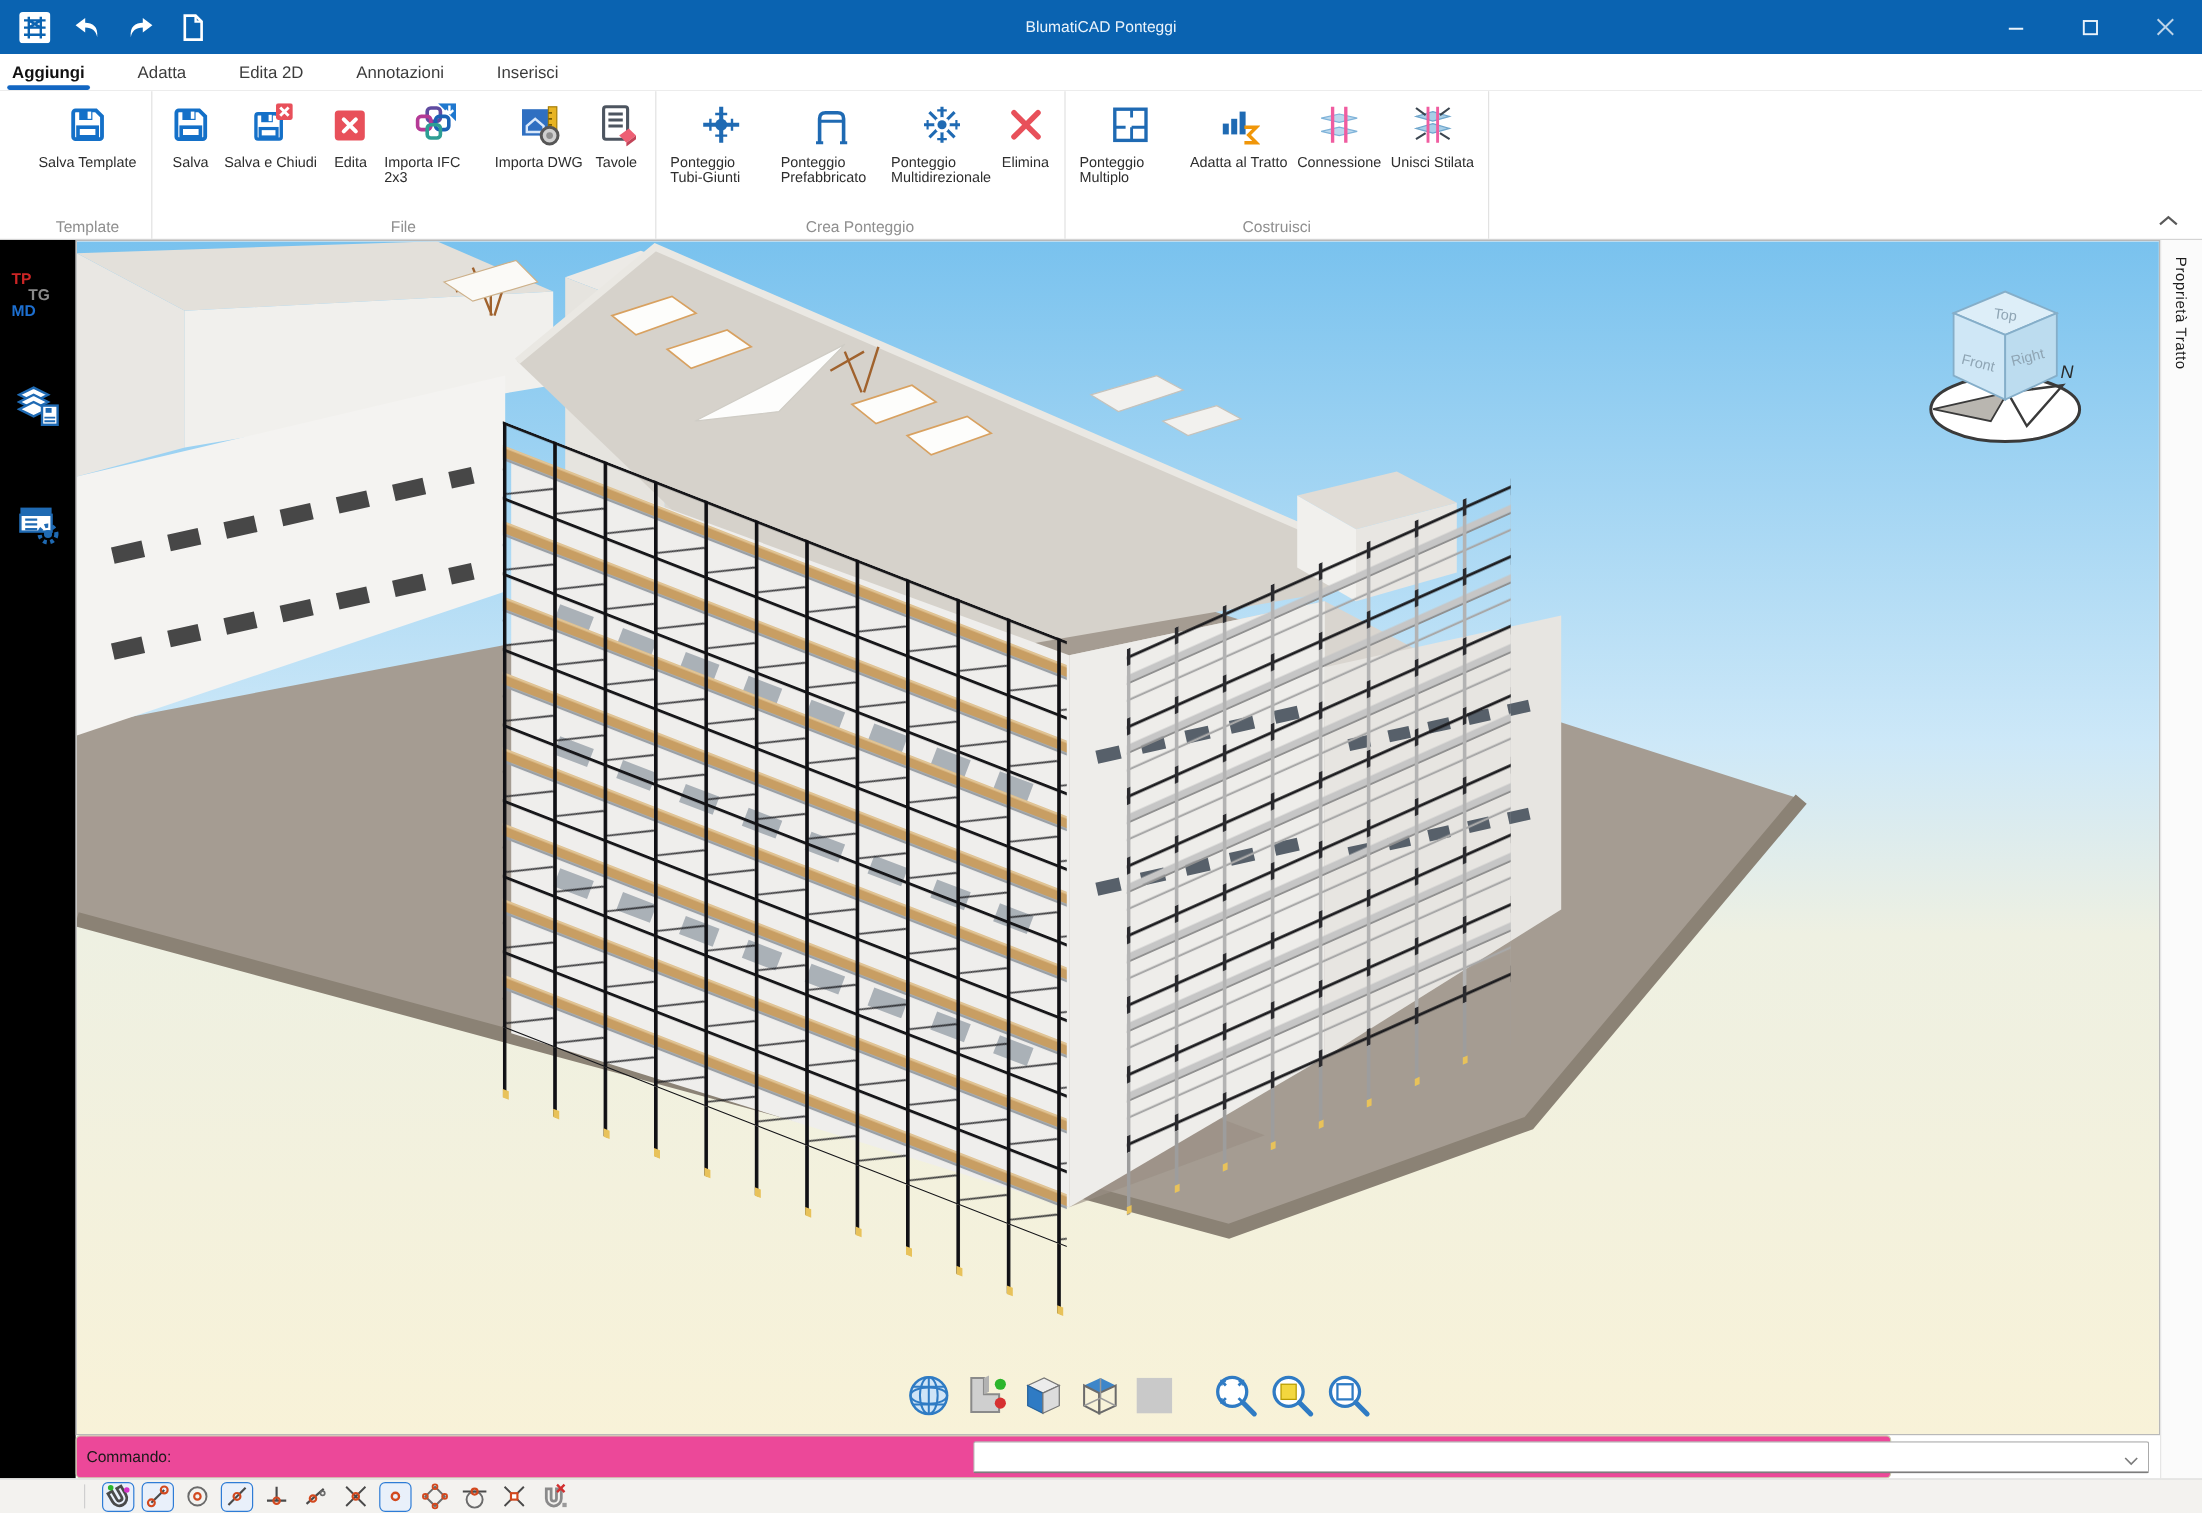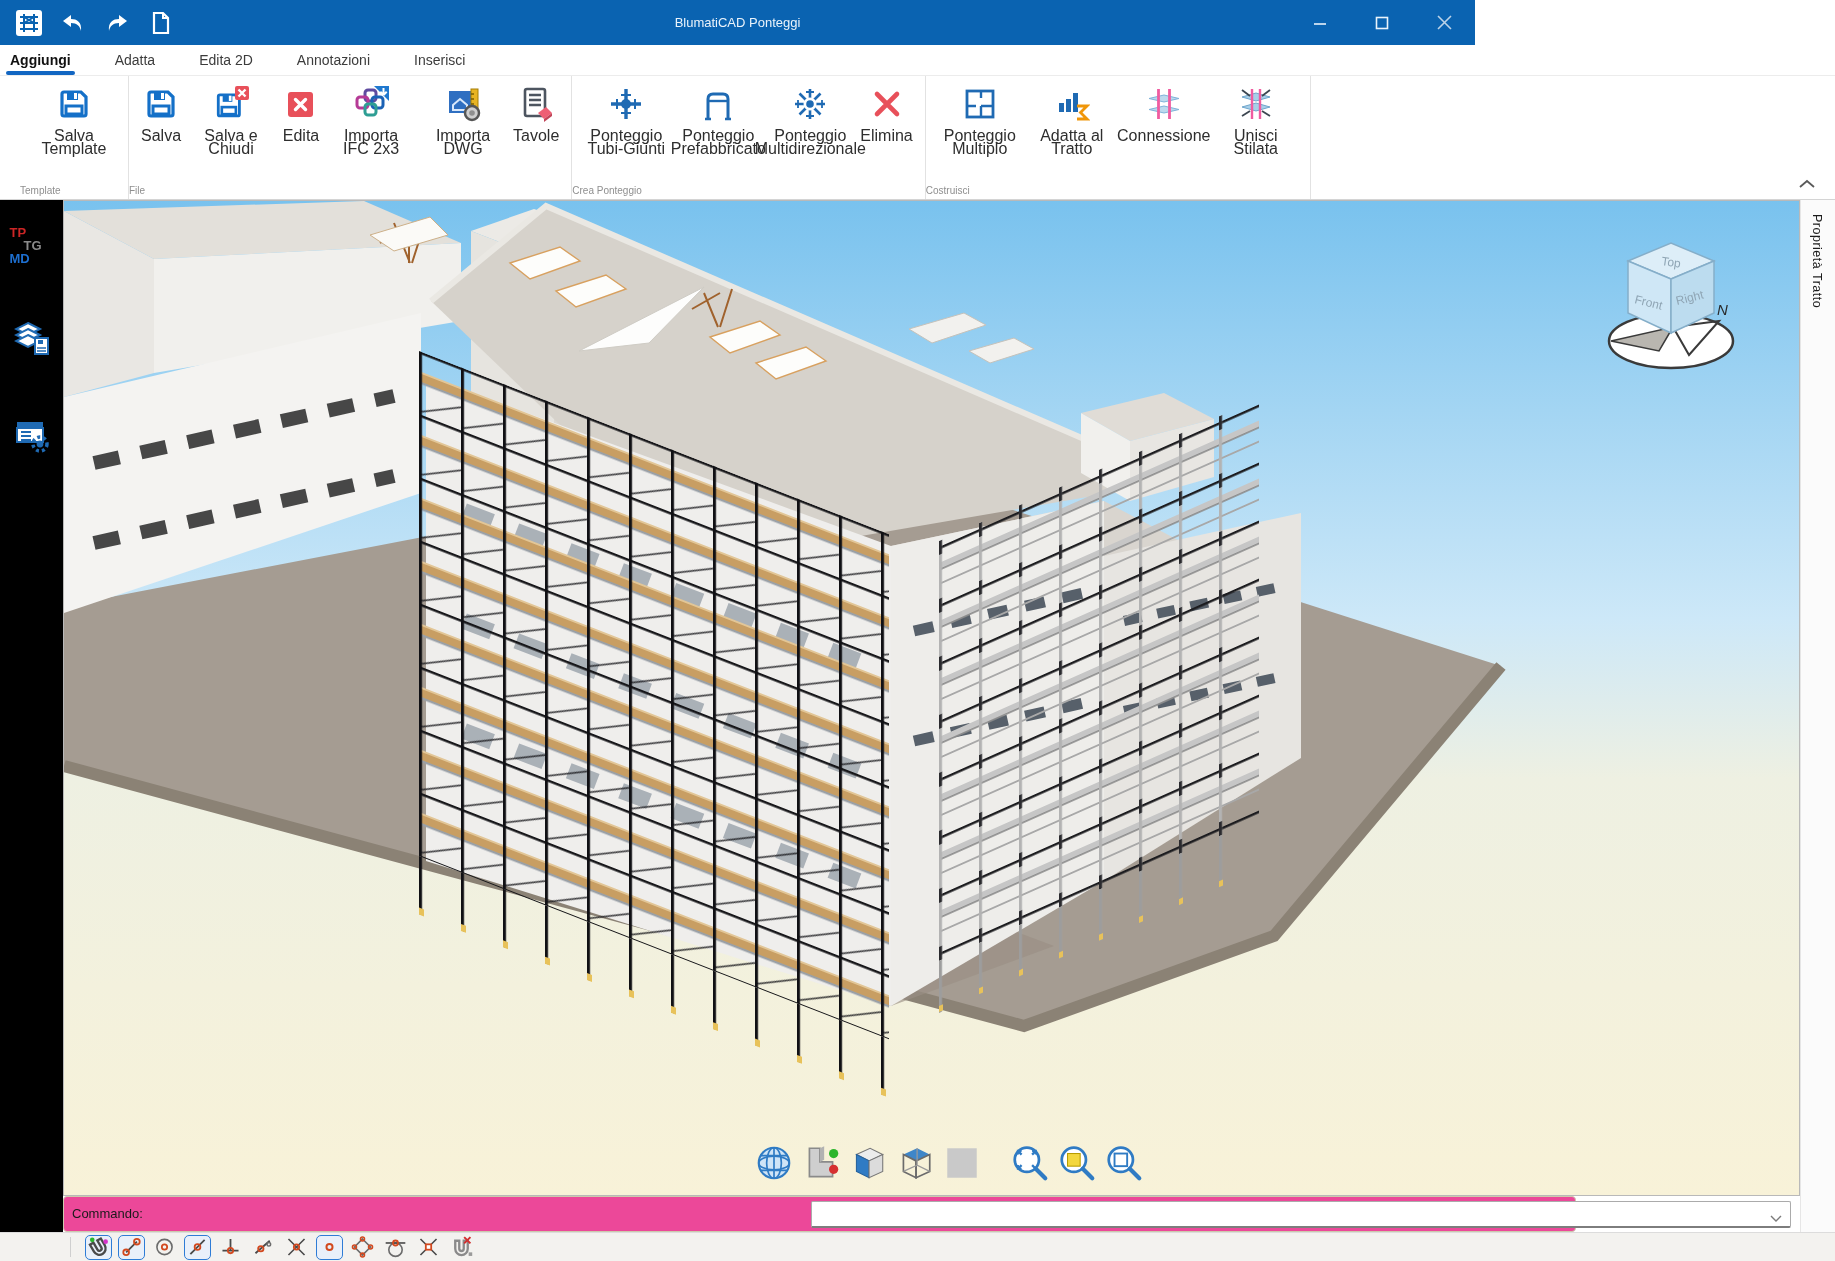--- a/index.html
+++ b/index.html
@@ -1,39 +1,39 @@
 <!DOCTYPE html>
 <html><head>
 <meta charset="utf-8">
 <style>
   * { margin:0; padding:0; box-sizing:border-box; }
   html,body { width:1835px; height:1261px; }
   body { position:relative; font-family:"Liberation Sans",sans-serif; background:#fff; overflow:hidden; }
 
   
-  #titlebar { position:absolute; left:0; top:0; width:1475px; height:45px; background:#0a63b1; display:flex; align-items:center; }
+  #titlebar { position:absolute; left:0; top:0; width:1835px; height:45px; background:#0a63b1; display:flex; align-items:center; }
   .tb-icon { width:30px; height:30px; margin-left:14px; display:flex; align-items:center; justify-content:center; }
   #window-title { position:absolute; left:0; right:0; text-align:center; color:#eaf3fb; font-size:13px; pointer-events:none; }
   .win-controls { position:absolute; right:0; top:0; height:45px; display:flex; }
   .win-btn { width:62px; height:45px; display:flex; align-items:center; justify-content:center; color:#dfeaf5; font-size:15px; }
 
   
   #tabs-row { position:absolute; left:0; top:45px; width:1835px; height:31px; background:#fff; display:flex; align-items:flex-end; border-bottom:1px solid #ececec; }
   .tab { font-size:14px; color:#3c3c3c; padding:5px 10px 7px 10px; margin-right:24px; position:relative; }
   .tab.active { font-weight:bold; color:#111; }
   .tab.active::after { content:""; position:absolute; left:6px; right:6px; bottom:0; height:4px; background:#1266c2; border-radius:2px; }
 
   
   #ribbon { position:absolute; left:0; top:76px; width:1835px; height:124px; background:#fff; border-bottom:1px solid #d4d4d4; display:flex; padding-left:20px; }
   .rgroup { position:relative; border-right:1px solid #e2e2e2; padding:6px 8px 20px 8px; display:flex; align-items:flex-start; }
-  .rgroup-label { position:absolute; left:0; right:0; bottom:3px; font-size:10px; color:#8f8f8f; }
+  .rgroup-label { position:absolute; left:0; right:0; bottom:3px; text-align:center; font-size:13px; color:#8f8f8f; }
   .rbtn { display:flex; flex-direction:column; align-items:center; min-width:48px; max-width:92px; padding:3px 4px; }
   .ricon { width:38px; height:38px; display:flex; align-items:center; justify-content:center; }
   .ricon svg { width:36px; height:36px; }
-  .rlabel { margin-top:6px; font-size:16px; color:#2e2e2e; text-align:center; line-height:13px; }
+  .rlabel { margin-top:6px; font-size:12px; color:#2e2e2e; text-align:left; line-height:13px; }
   .radio-col { display:flex; flex-direction:column; justify-content:center; gap:9px; padding:6px 14px 0 14px; }
   .radio-row { display:flex; align-items:center; gap:8px; }
   .rb { width:17px; height:17px; border-radius:50%; border:1.5px solid #bdbdbd; background:#fff; }
   .rb.on { border:5px solid #0a63b1; }
   .rb-label { font-size:12px; color:#222; }
   #ribbon-collapse { position:absolute; right:18px; bottom:8px; width:20px; height:14px; }
 
   
   #sidebar-left { position:absolute; left:0; top:200px; width:63px; height:1032px; background:#000000; }
   .sb-item { width:63px; display:flex; justify-content:center; }

